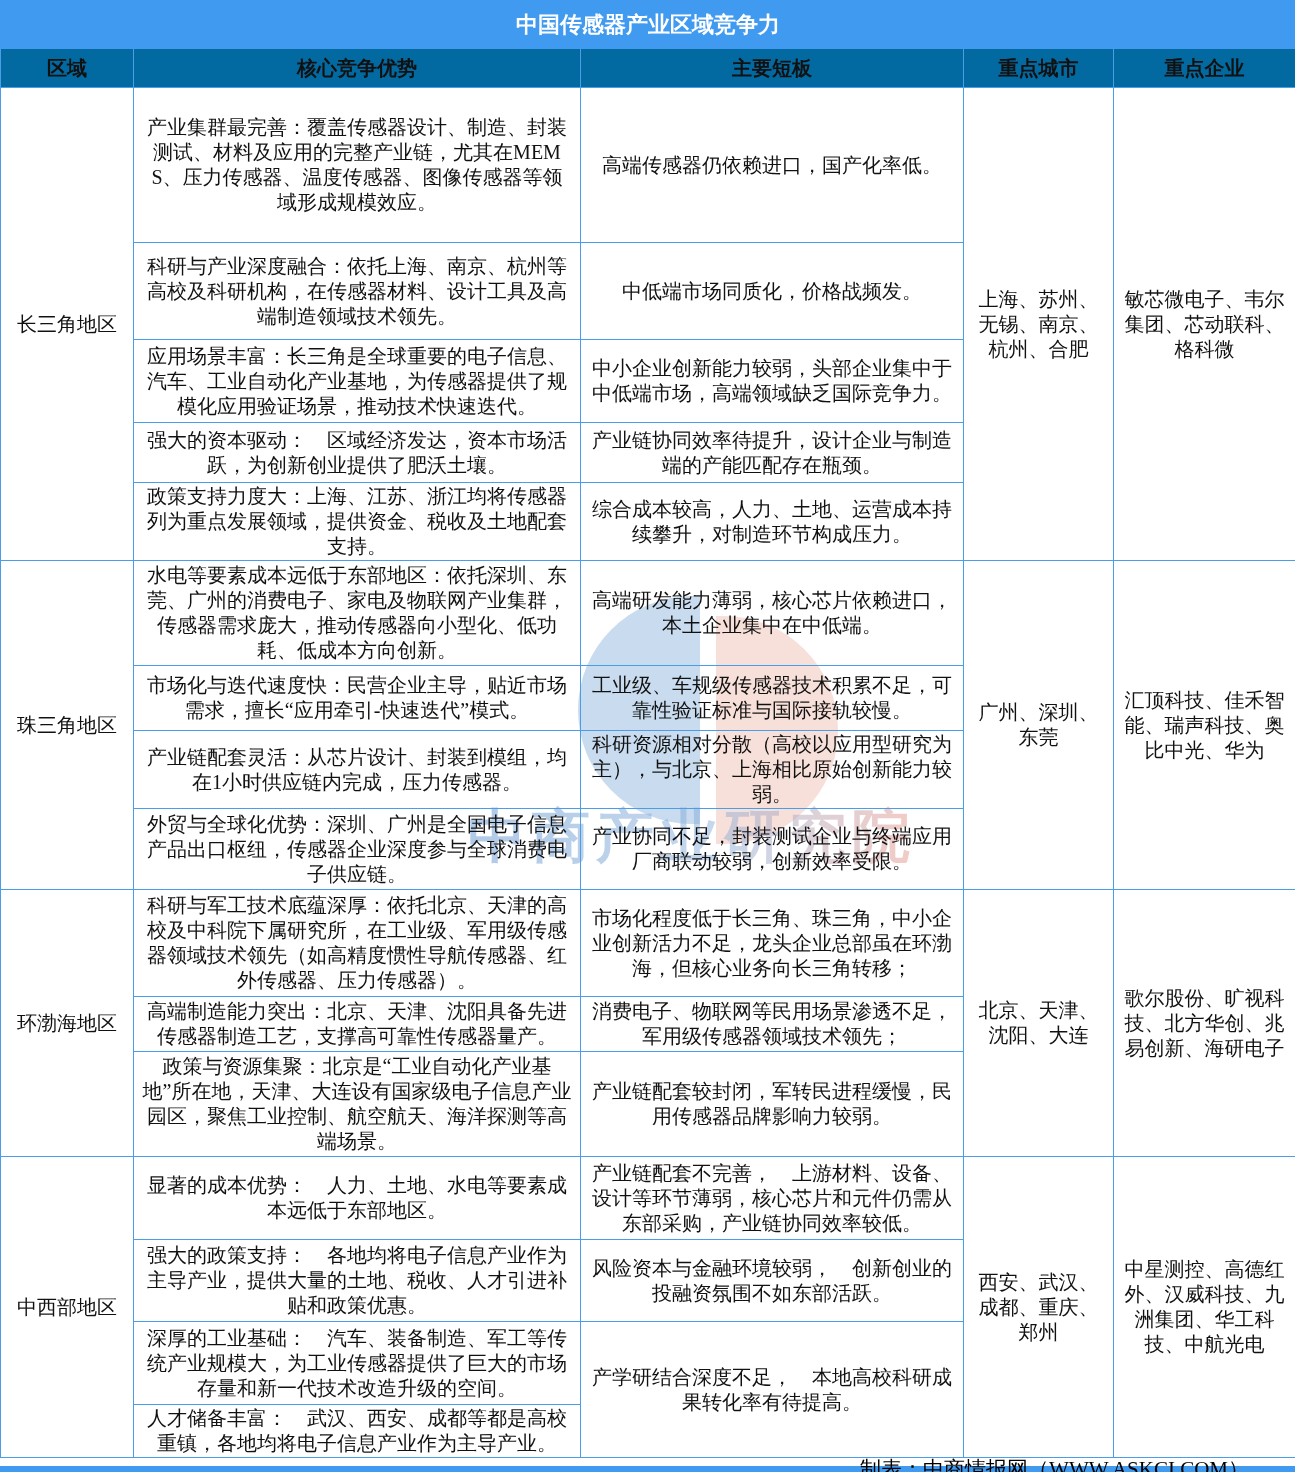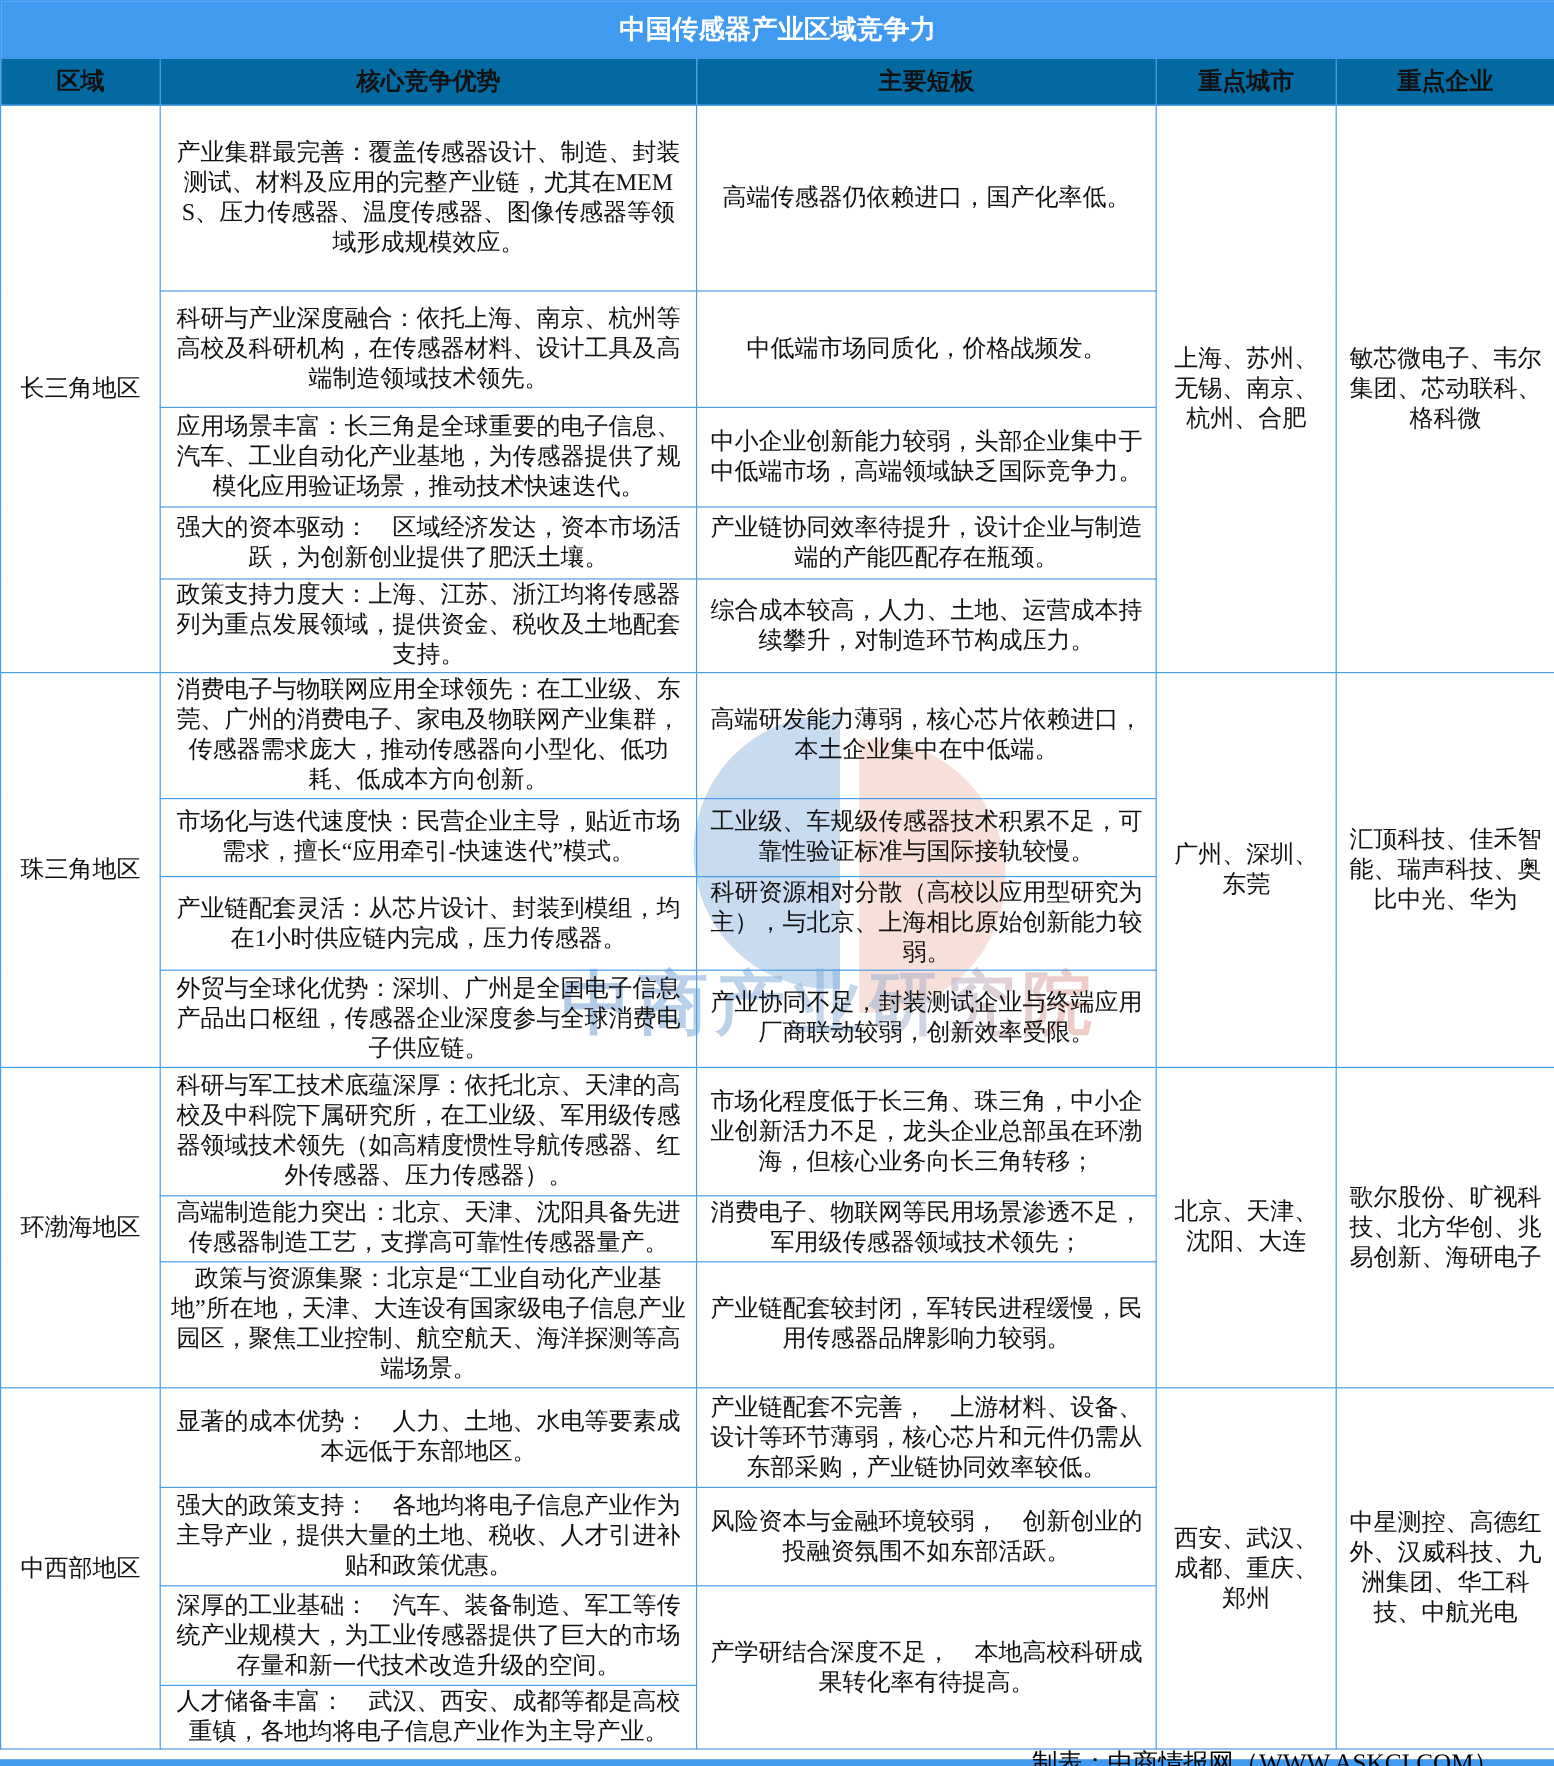--- a/index.html
+++ b/index.html
@@ -99,21 +99,21 @@
         <td>强大的资本驱动：　区域经济发达，资本市场活跃，为创新创业提供了肥沃土壤。</td>
         <td>产业链协同效率待提升，设计企业与制造端的产能匹配存在瓶颈。</td>
       </tr>
       <tr style="height:75px">
         <td>政策支持力度大：上海、江苏、浙江均将传感器列为重点发展领域，提供资金、税收及土地配套支持。</td>
         <td>综合成本较高，人力、土地、运营成本持续攀升，对制造环节构成压力。</td>
       </tr>
 
       <tr style="height:105px">
         <td rowspan="4">珠三角地区</td>
-        <td>消费电子与物联网应用全球领先：在工业级、东莞、广州的消费电子、家电及物联网产业集群，传感器需求庞大，推动传感器向小型化、低功耗、低成本方向创新。</td>
+        <td>水电等要素成本远低于东部地区：依托深圳、东莞、广州的消费电子、家电及物联网产业集群，传感器需求庞大，推动传感器向小型化、低功耗、低成本方向创新。</td>
         <td>高端研发能力薄弱，核心芯片依赖进口，本土企业集中在中低端。</td>
         <td rowspan="4">广州、深圳、东莞</td>
         <td rowspan="4">汇顶科技、佳禾智能、瑞声科技、奥比中光、华为</td>
       </tr>
       <tr style="height:65px">
         <td>市场化与迭代速度快：民营企业主导，贴近市场需求，擅长“应用牵引-快速迭代”模式。</td>
         <td>工业级、车规级传感器技术积累不足，可靠性验证标准与国际接轨较慢。</td>
       </tr>
       <tr style="height:72px">
         <td>产业链配套灵活：从芯片设计、封装到模组，均在1小时供应链内完成，压力传感器。</td>

